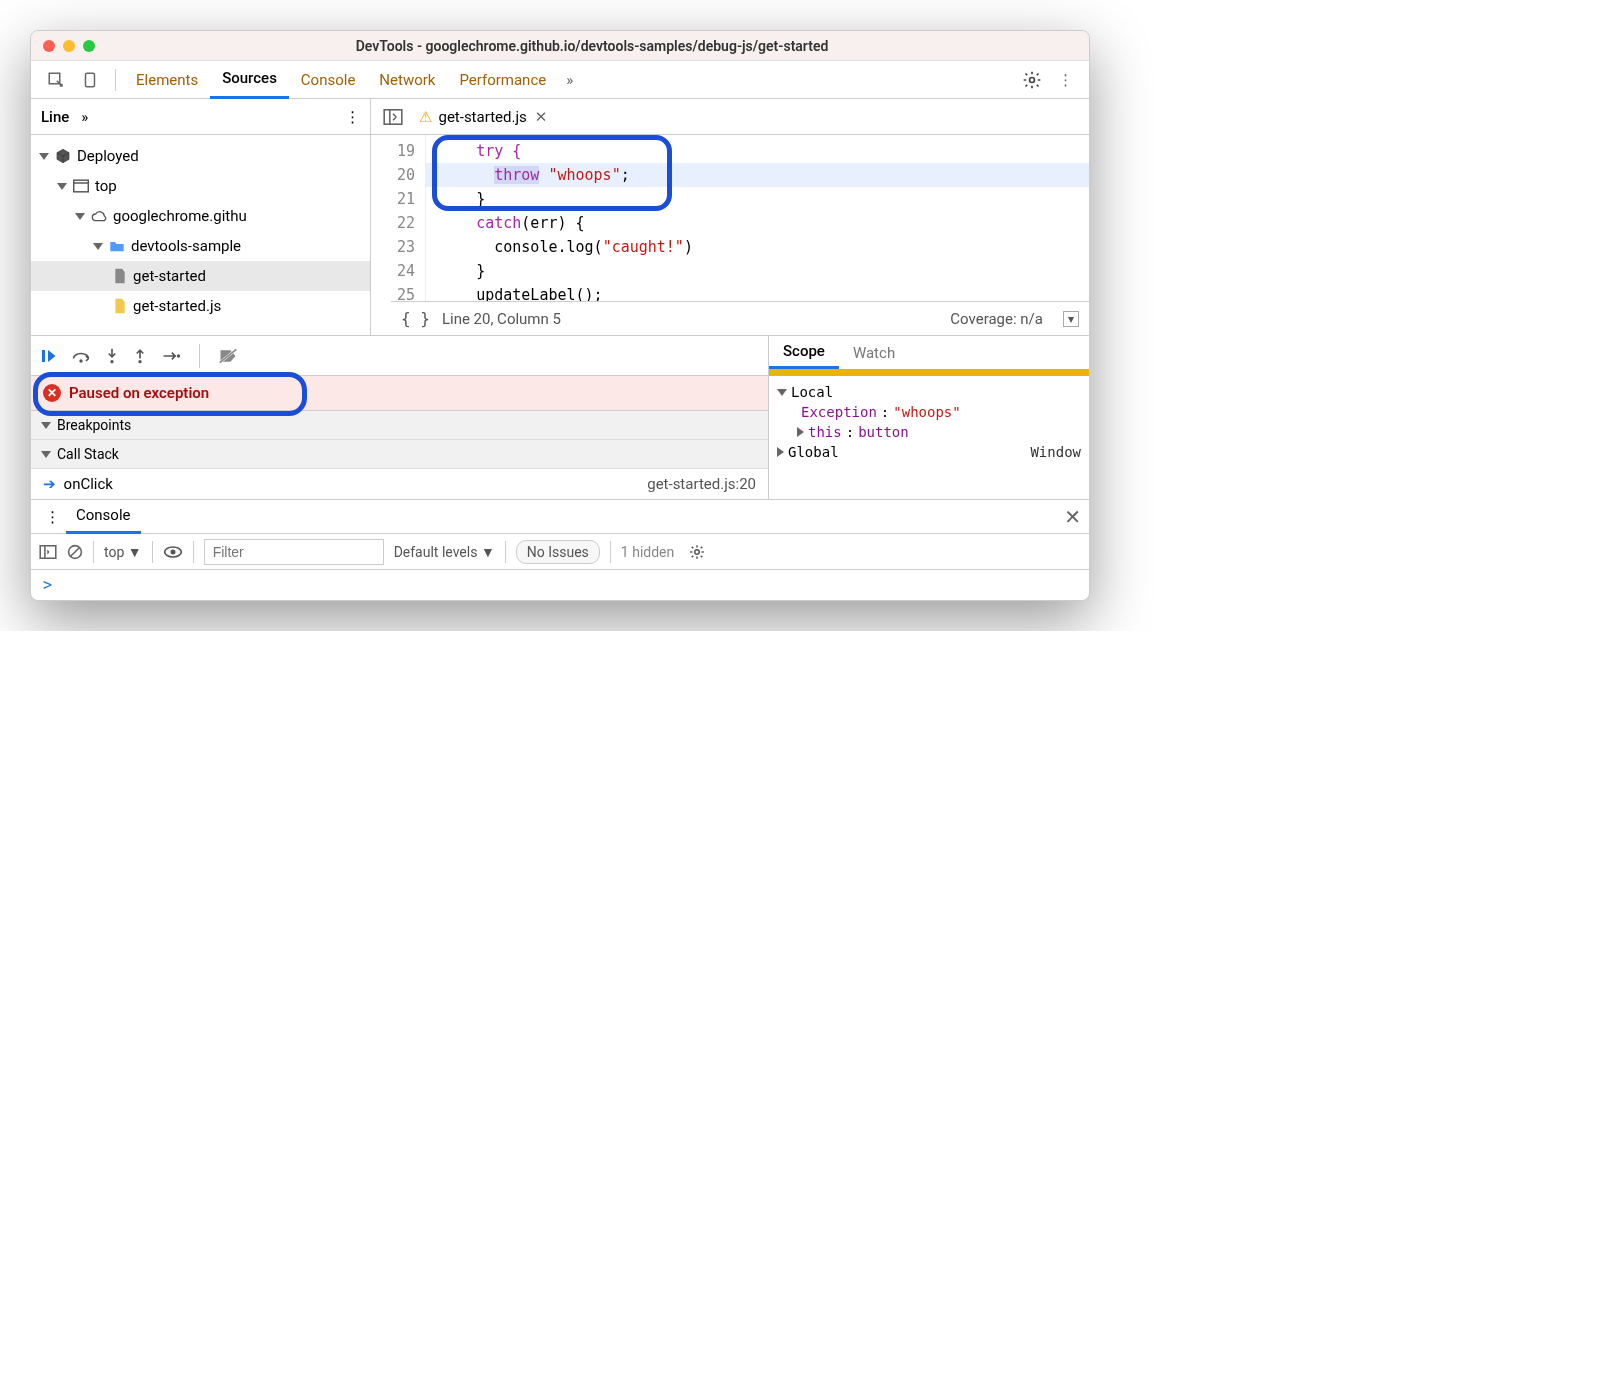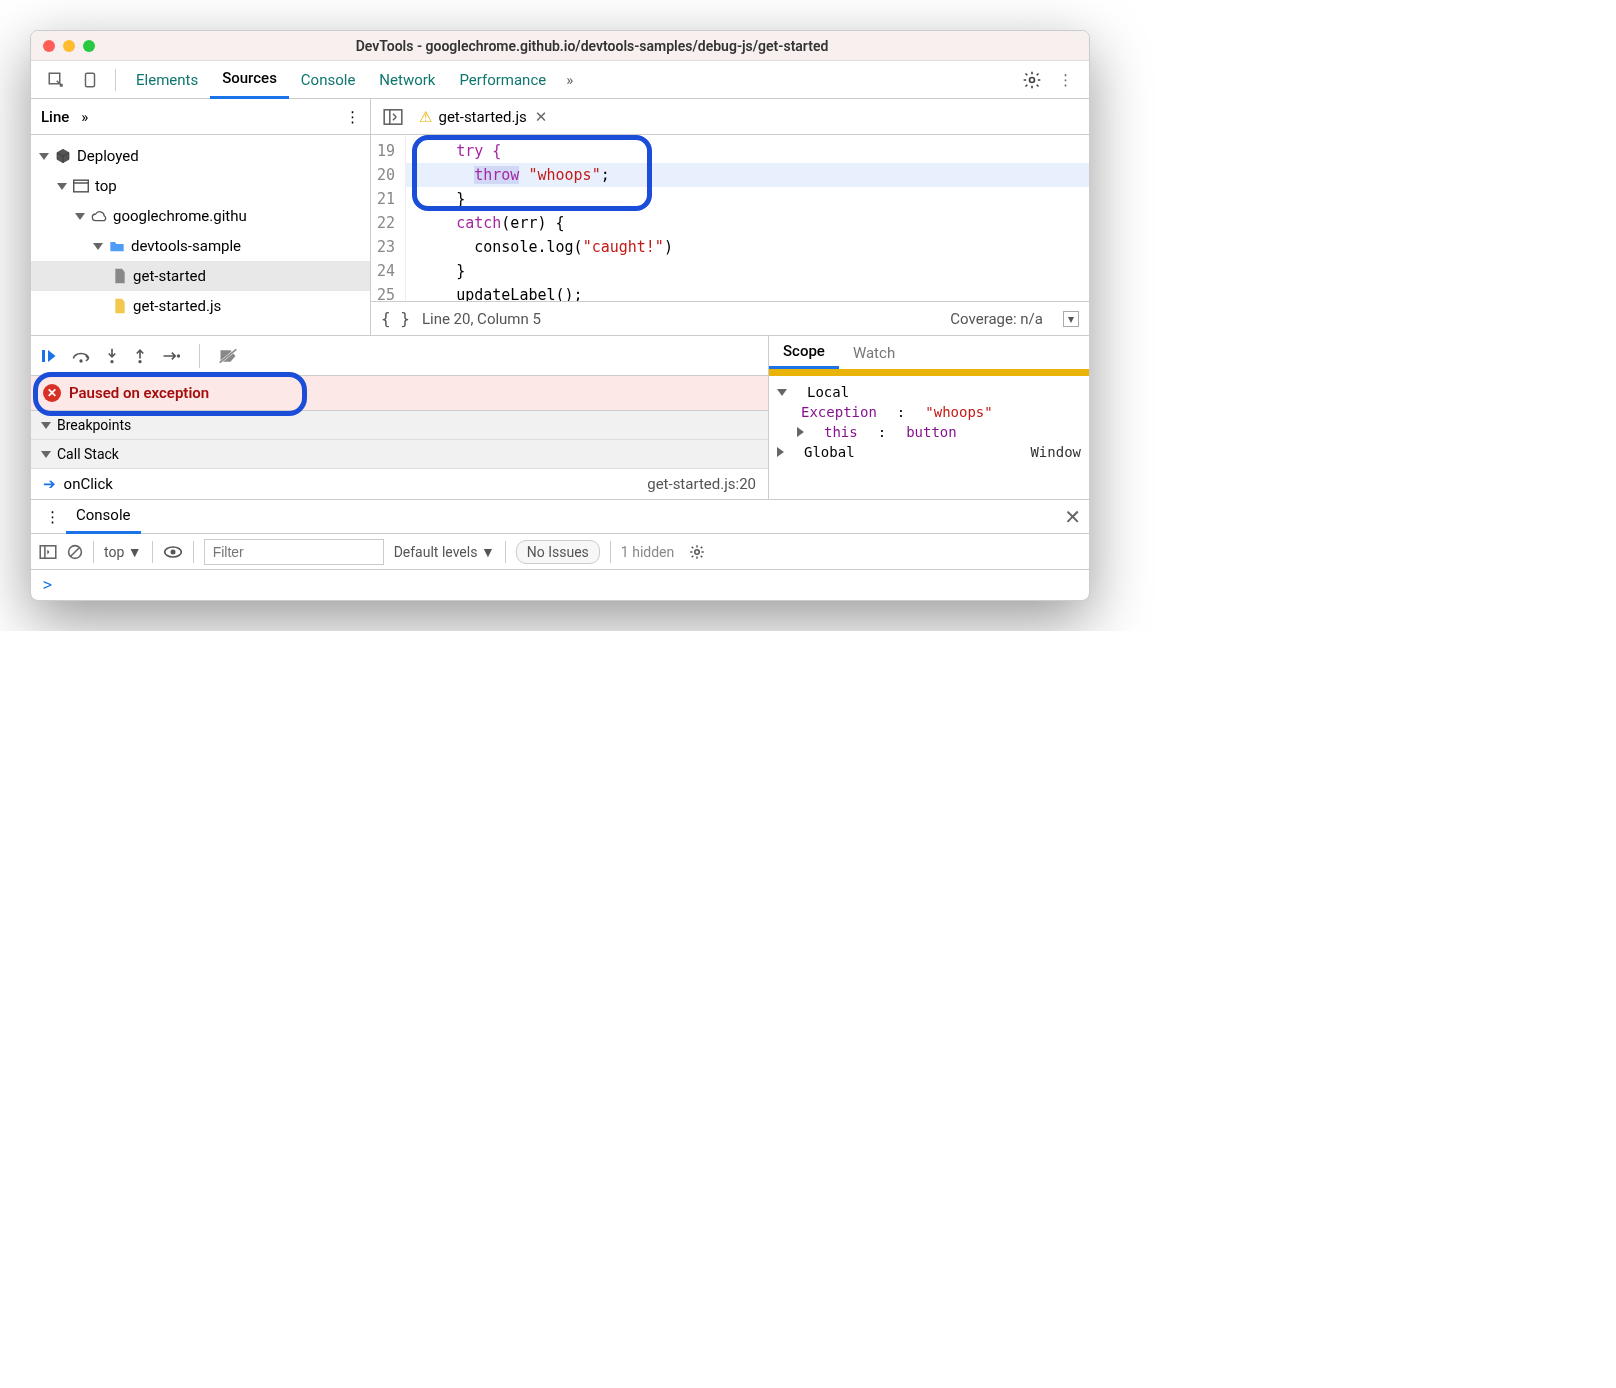--- a/index.html
+++ b/index.html
@@ -35,21 +35,21 @@
   display: flex;
   align-items: center;
   height: 38px;
   border-bottom: 1px solid #ccc;
   padding: 0 8px;
   font-size: 15px;
   color: #555;
 }
 .top-toolbar .icon-btn { padding: 0 8px; color: #666; cursor: pointer; }
 .top-toolbar .divider { width: 1px; height: 22px; background: #ccc; margin: 0 8px; }
-.top-toolbar .tab { padding: 0 12px; height: 38px; display: flex; align-items: center; cursor: pointer; color: #0f766e; }
+.top-toolbar .tab { padding: 0 12px; height: 38px; display: flex; align-items: center; cursor: pointer; color: #a16207; }
 .top-toolbar .tab.active { color: #000; border-bottom: 3px solid #1a73e8; font-weight: 500; }
 .top-toolbar .spacer { flex: 1; }
 
 .subtoolbar {
   display: flex;
   height: 36px;
   border-bottom: 1px solid #ccc;
 }
 .nav-pane-head {
   width: 340px;
@@ -69,21 +69,21 @@
   align-items: center;
   padding: 0 8px;
   gap: 6px;
   font-size: 15px;
 }
 .editor-tabs .show-nav { padding: 0 4px; color: #666; }
 .file-tab { display: flex; align-items: center; gap: 6px; padding: 0 6px; }
 .file-tab .warn { color: #e6b100; }
 .file-tab .close-x { color: #666; margin-left: 2px; cursor: pointer; }
 
-.main-row { display: flex; height: 200px; }
+.main-row { display: flex; height: 200px; gap: 20px; }
 .file-tree {
   width: 340px;
   border-right: 1px solid #ccc;
   font-size: 15px;
   padding: 6px 0;
   overflow: hidden;
 }
 .tree-row { display: flex; align-items: center; height: 30px; padding: 0 8px; gap: 6px; white-space: nowrap; cursor: pointer; }
 .tree-row.selected { background: #e8e8e8; }
 .tri { width: 0; height: 0; border-left: 5px solid transparent; border-right: 5px solid transparent; border-top: 7px solid #666; display: inline-block; flex-shrink: 0; }
@@ -182,21 +182,21 @@
   background: #fff; font-size: 15px; gap: 8px;
 }
 .callstack-row .arrow-r { color: #1a73e8; }
 .callstack-row .file-loc { margin-left: auto; color: #555; }
 
 .scope-pane { width: 320px; font-size: 15px; }
 .scope-tabs { display: flex; border-bottom: 7px solid #eab308; height: 40px; }
 .scope-tabs .stab { padding: 0 14px; display: flex; align-items: center; color: #777; cursor: pointer; }
 .scope-tabs .stab.active { color: #000; border-bottom: 3px solid #1a73e8; font-weight: 500; }
 .scope-body { padding: 6px 8px; font-family: Menlo, monospace; font-size: 14px; }
-.scope-row { padding: 2px 0; display: flex; align-items: center; gap: 20px; }
+.scope-row { padding: 2px 0; display: flex; align-items: center; gap: 4px; }
 .tri-r { width: 0; height: 0; border-top: 5px solid transparent; border-bottom: 5px solid transparent; border-left: 7px solid #666; display: inline-block; }
 .sc-key { color: #881391; }
 .sc-str { color: #c41a16; }
 .sc-val { color: #333; }
 .scope-global { display: flex; }
 .scope-global .gval { margin-left: auto; }
 
 .console-drawer { border-top: 1px solid #ccc; }
 .console-tabs {
   display: flex; align-items: center; height: 34px;

